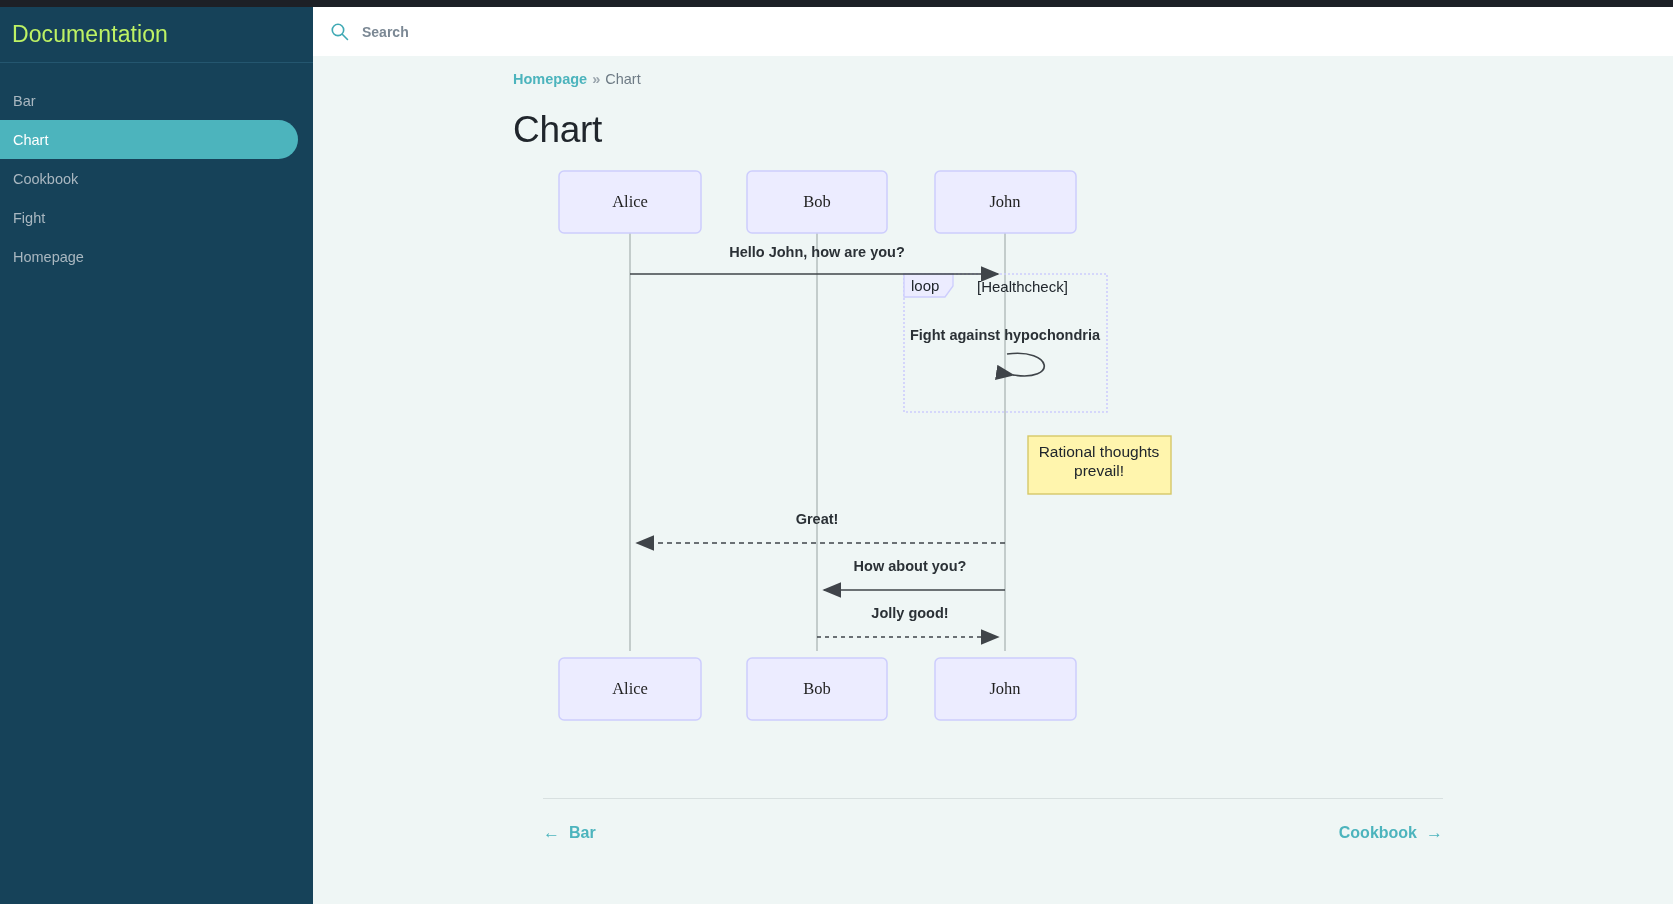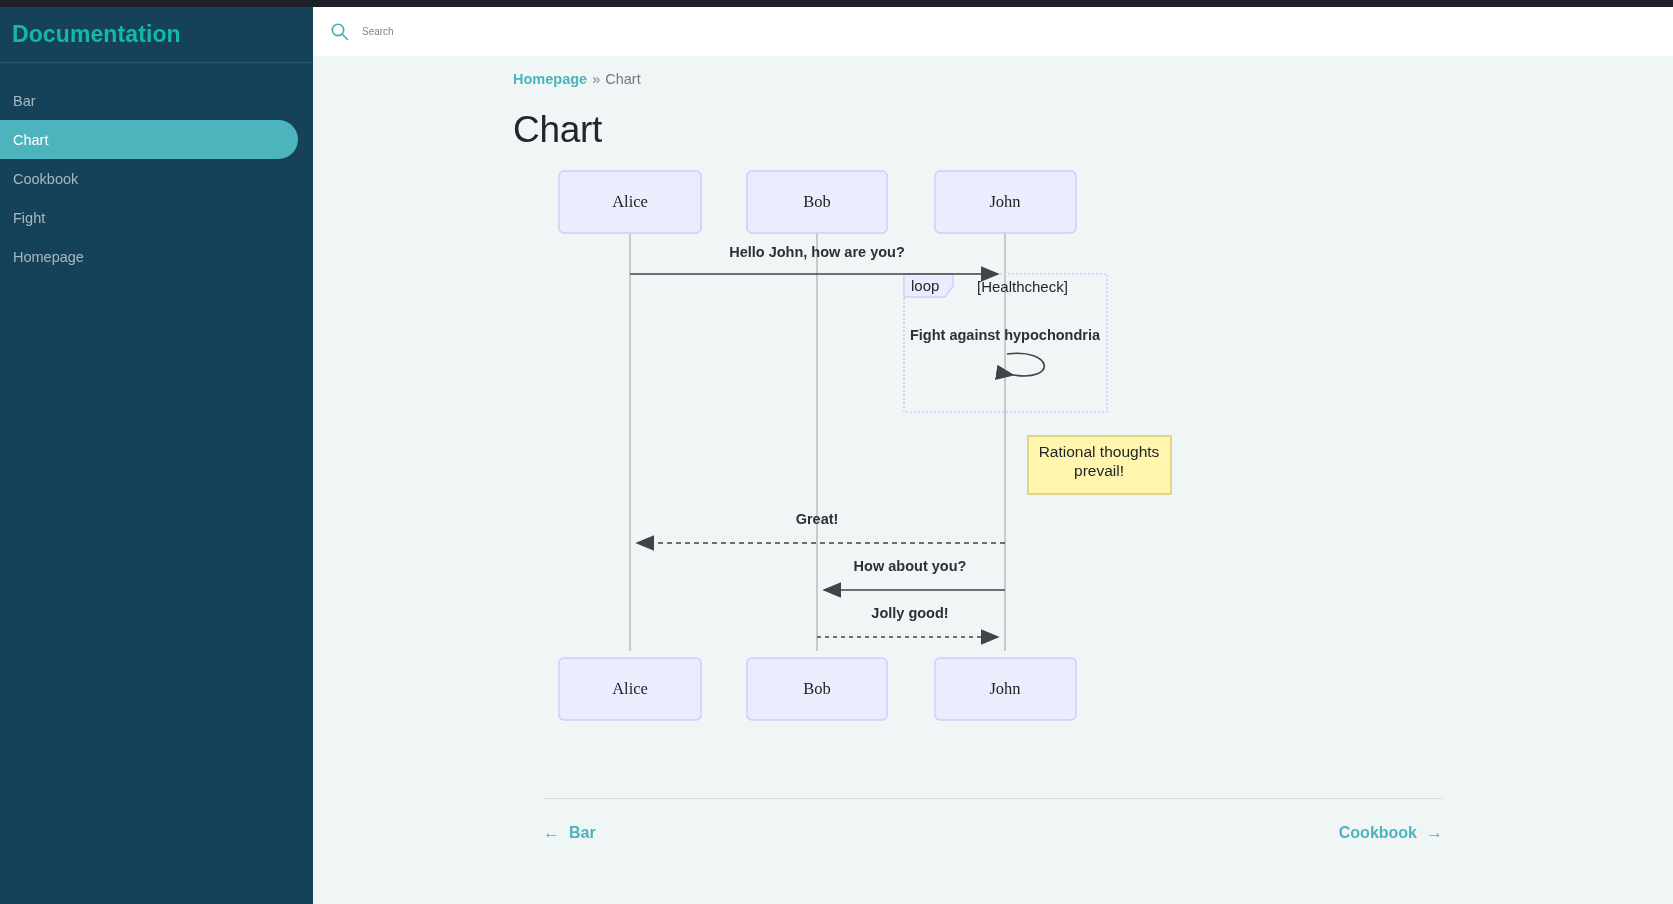--- a/index.html
+++ b/index.html
@@ -21,23 +21,23 @@
     background: #15405c;
     background: #164259;
   }
   #sidebar-header {
     height: 56px;
     display: flex; align-items: center;
     padding-left: 12px;
     border-bottom: 1px solid #24566f;
   }
   #sidebar-title {
-    color: #14b8a6;
+    color: #bef264;
     font-size: 23px;
-    font-weight: 700;
+    font-weight: 400;
     letter-spacing: 0.1px;
   }
   #sidebar-nav { padding-top: 18px; }
   .nav-item {
     height: 39px;
     display: flex; align-items: center;
     padding-left: 13px;
     color: #a9b7c0;
     font-size: 14.5px;
     cursor: pointer;
@@ -53,24 +53,25 @@
     position: absolute; left: 313px; top: 7px;
     width: 1360px; height: 49px;
     background: #ffffff;
     display: flex; align-items: center;
     padding-left: 17px;
   }
   #search-icon { width: 19px; height: 19px; margin-right: 11px; flex: none; }
   #search-input {
     border: none; outline: none;
     font-family: "Liberation Sans", sans-serif;
-    font-size: 10px;
+    font-size: 14px;
     color: #6d28d9;
     width: 400px;
     background: transparent;
+    font-weight: bold;
   }
   #search-input::placeholder { color: #7b8894; }
   
   #main {
     position: absolute; left: 313px; top: 56px;
     width: 1360px; height: 848px;
     background: #eff6f5;
     overflow: hidden;
   }
   #content {

